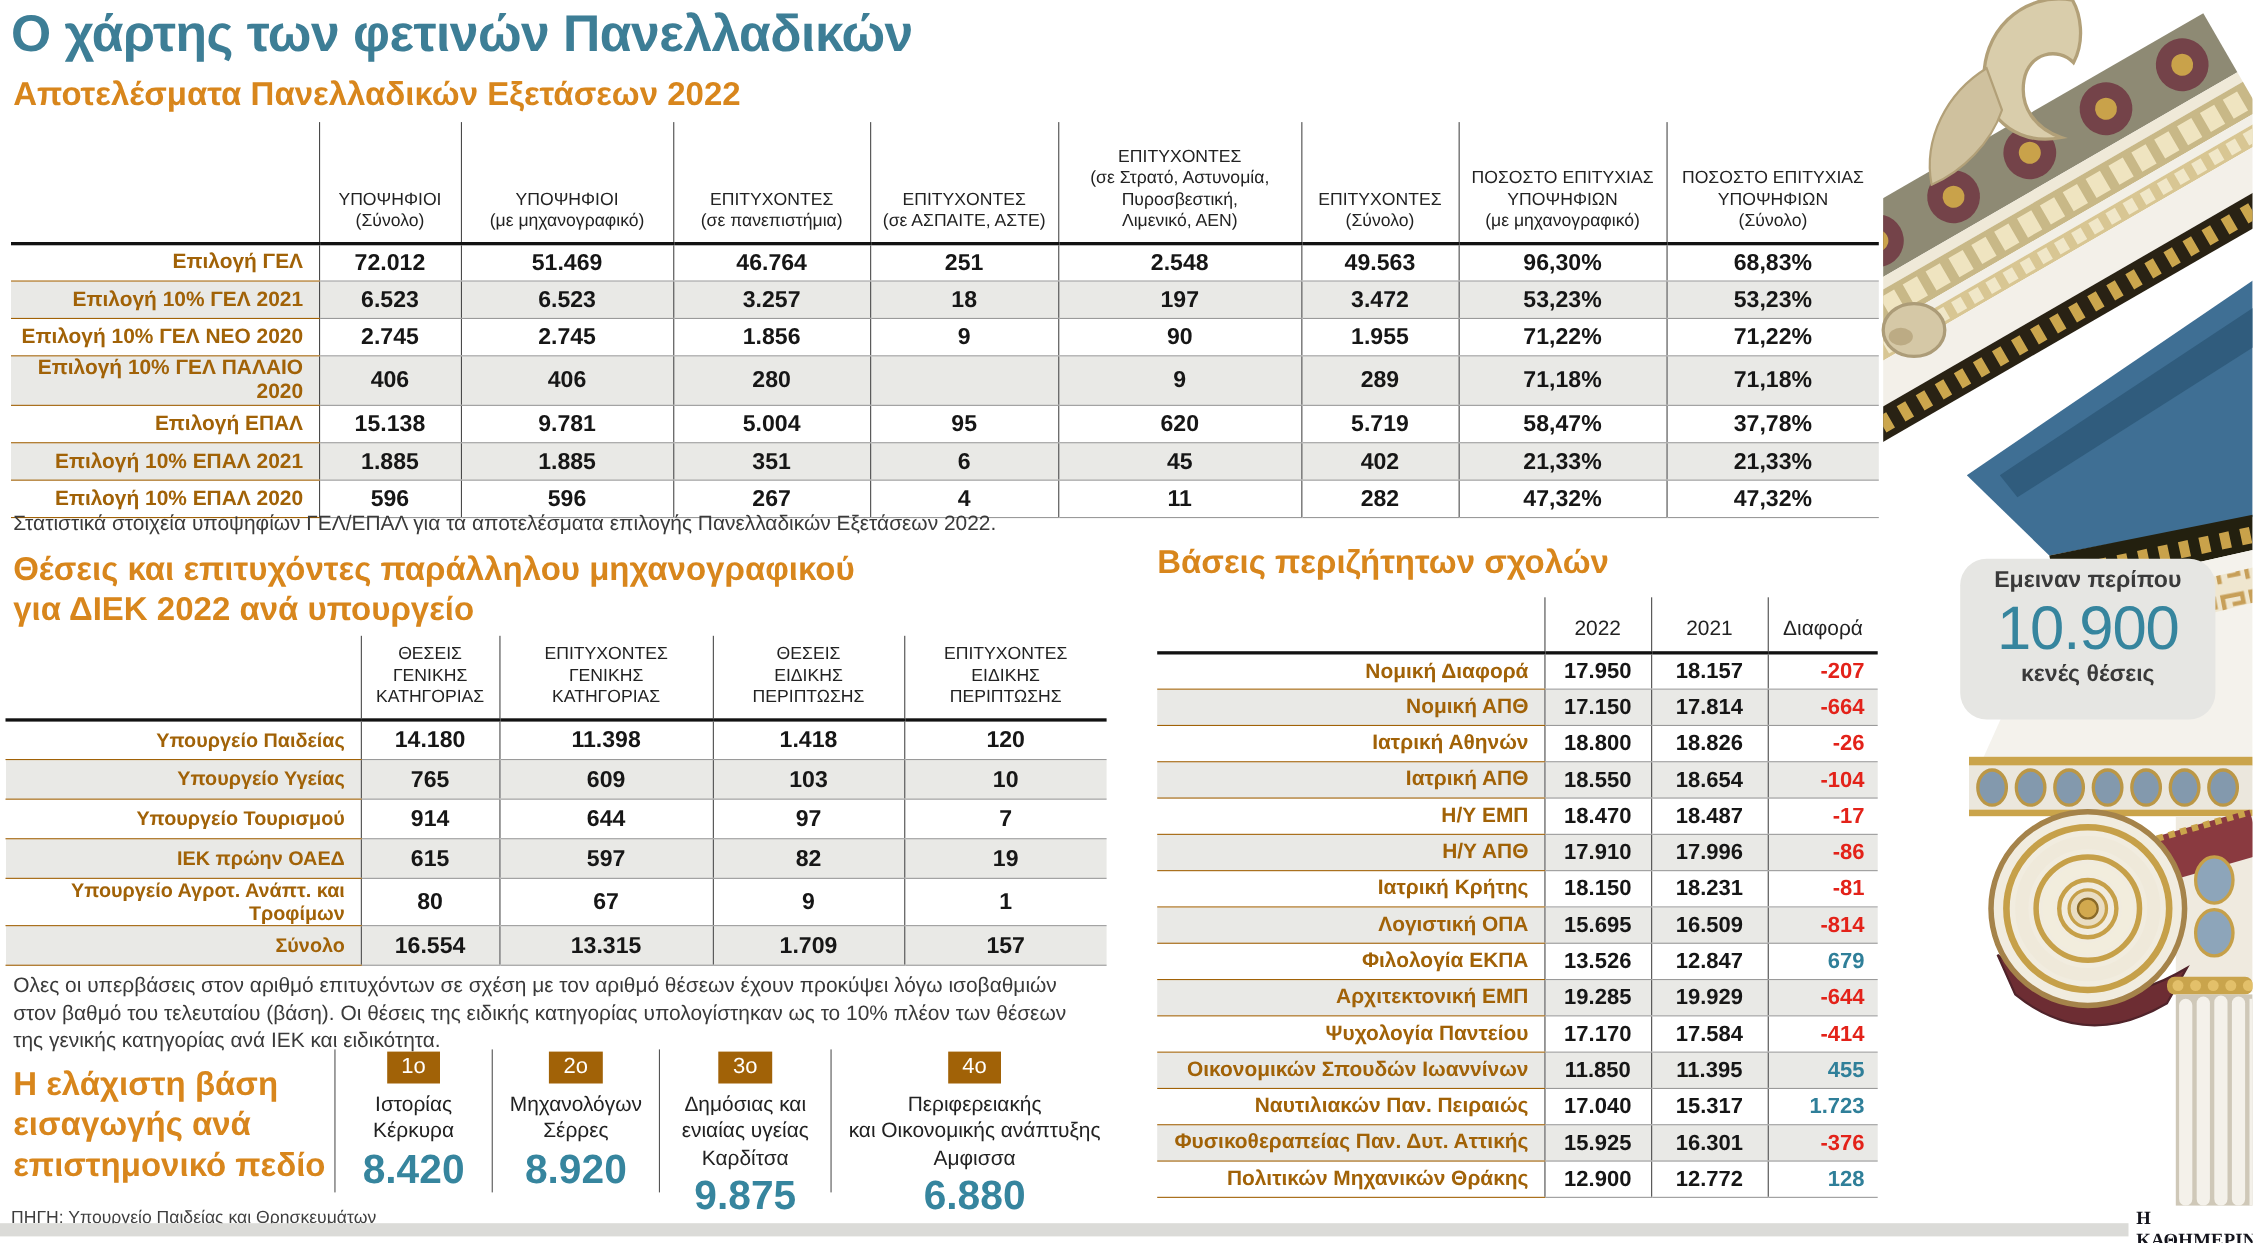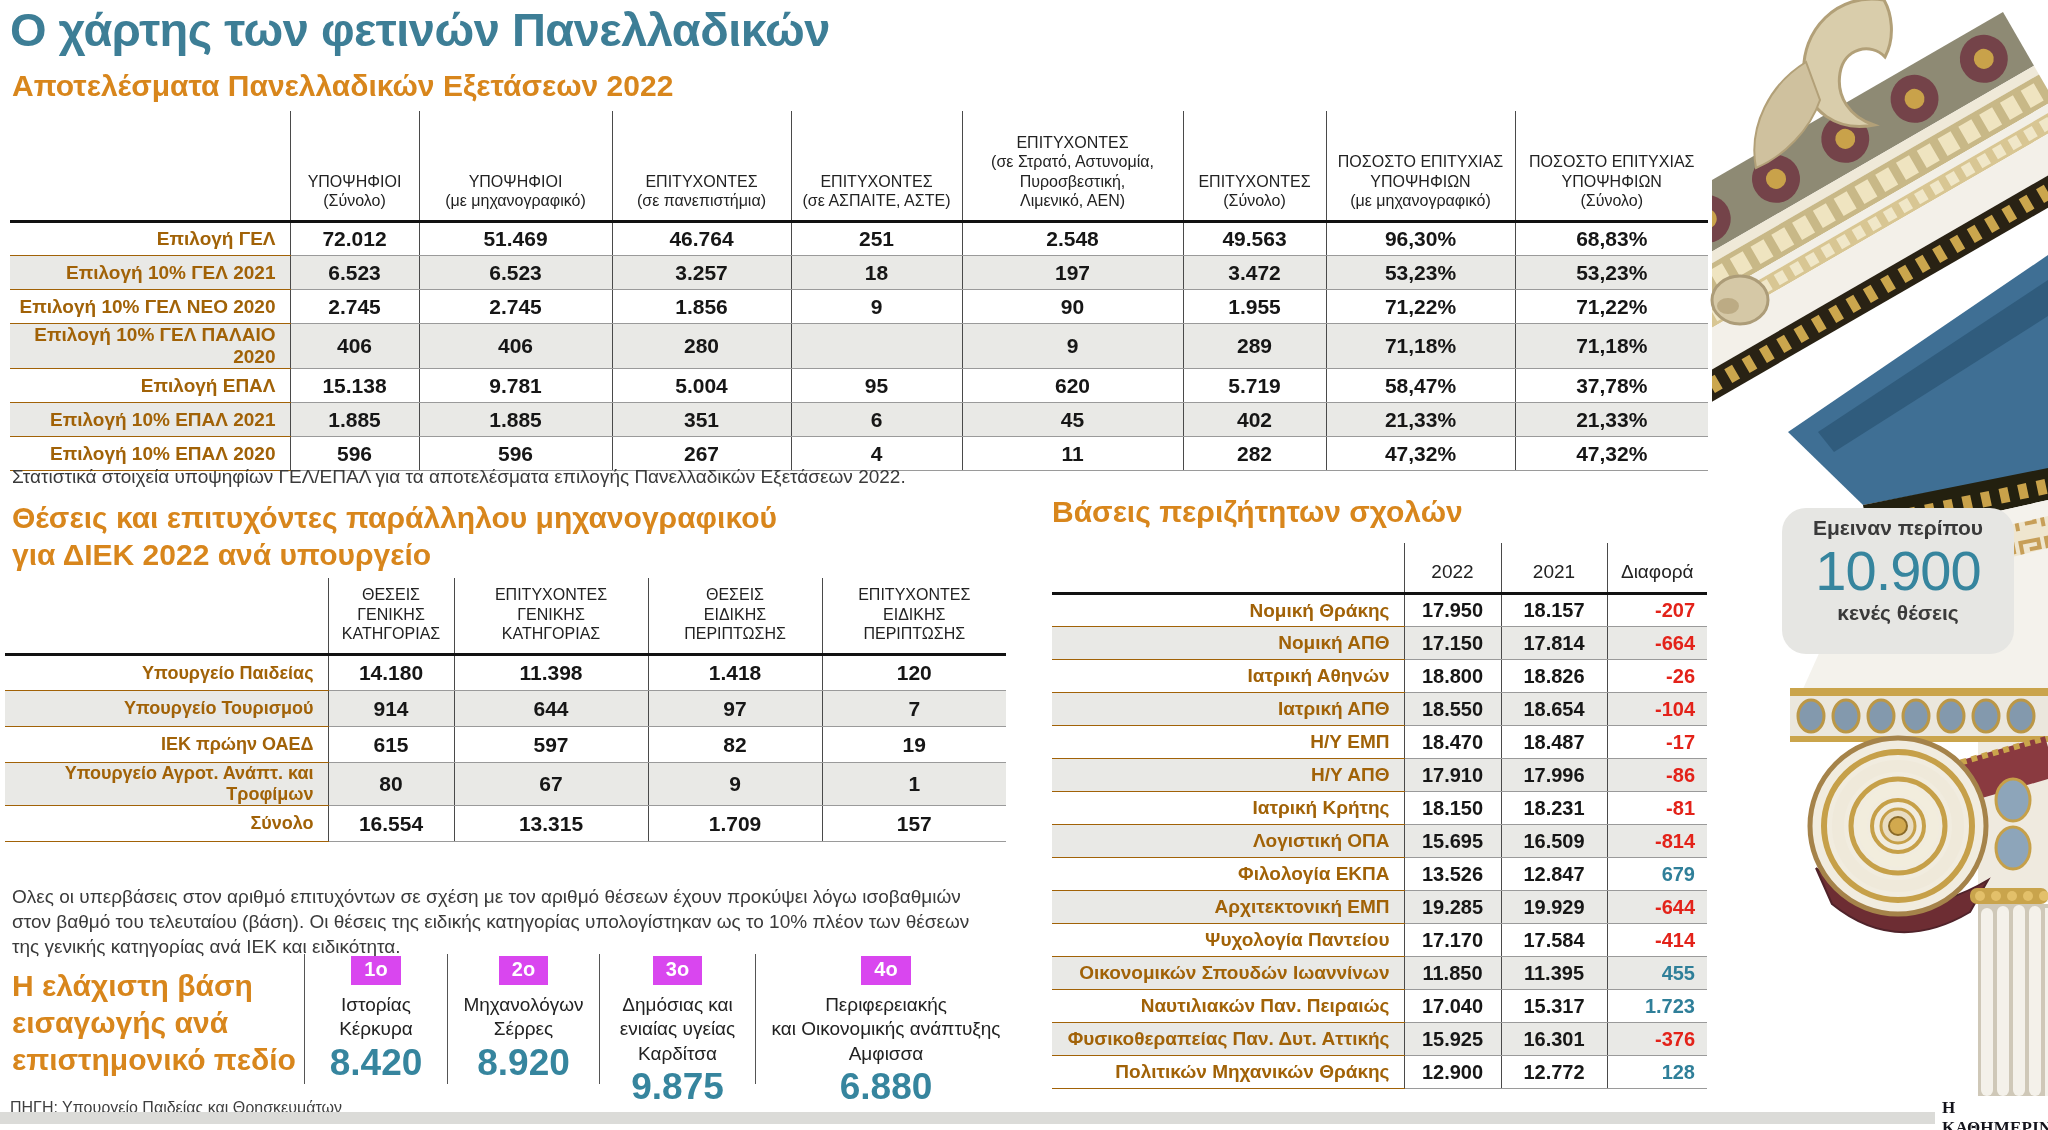--- a/index.html
+++ b/index.html
@@ -42,21 +42,21 @@
   .note{position:absolute;font-size:19px;color:#3a3a3a;line-height:1.32;z-index:3;}
   .note1{left:12px;top:464px;}
   .note2{left:12px;top:884px;width:960px;line-height:1.32;}
 
   .fields{position:absolute;left:304px;top:954px;width:715px;height:130px;display:flex;z-index:3;}
   .field{border-left:1px solid #555;text-align:center;display:flex;flex-direction:column;padding-top:2px;box-sizing:border-box;}
   .field:nth-child(1){width:143px;}
   .field:nth-child(2){width:152px;}
   .field:nth-child(3){width:156px;}
   .field:nth-child(4){width:261px;}
-  .badge{align-self:center;background:#d946ef;color:#fff;font-size:20px;font-weight:bold;padding:2px 13px 4px;}
+  .badge{align-self:center;background:#a16207;color:#fff;font-size:20px;font-weight:normal;padding:2px 13px 4px;}
   .school{font-size:19px;line-height:1.28;margin-top:8px;color:#222;}
   .fnum{margin-top:auto;font-size:37px;font-weight:bold;color:#36859e;}
 
   .vac-box{position:absolute;left:1782px;top:508px;width:232px;height:146px;background:#e6e6e3;border-radius:24px;text-align:center;padding-top:8px;box-sizing:border-box;z-index:4;}
   .vac-line{font-size:21px;font-weight:bold;color:#3a3a3a;}
   .vac-num{font-size:56px;font-weight:normal;color:#36859e;line-height:1.02;letter-spacing:-1px;margin:2px 0;}
 
   .source{position:absolute;left:10px;top:1099px;font-size:16px;color:#3f3f3f;z-index:3;}
   .bottombar{position:absolute;left:0;top:1112px;width:1935px;height:12px;background:#dbdbd8;z-index:3;}
   .brand{position:absolute;left:1942px;top:1098px;font-family:"Liberation Serif",serif;font-weight:bold;font-size:17px;color:#14141c;letter-spacing:0.2px;z-index:4;}
@@ -347,20 +347,27 @@
     </thead>
     <tbody>
   <tr>
     <th class="rlabel">Υπουργείο Παιδείας</th>
     <td>14.180</td>
     <td>11.398</td>
     <td>1.418</td>
     <td>120</td>
   </tr>
 
+  <tr>
+    <th class="rlabel">Υπουργείο Υγείας</th>
+    <td>765</td>
+    <td>609</td>
+    <td>103</td>
+    <td>10</td>
+  </tr>
 
   <tr>
     <th class="rlabel">Υπουργείο Τουρισμού</th>
     <td>914</td>
     <td>644</td>
     <td>97</td>
     <td>7</td>
   </tr>
 
   <tr>
@@ -441,21 +448,21 @@
 
   <th class="pre">2022</th>
 
   <th class="pre">2021</th>
 
   <th class="pre">Διαφορά</th>
 </tr>
     </thead>
     <tbody>
   <tr>
-    <th class="rlabel">Νομική Θράκης</th>
+    <th class="rlabel">Νομική Διαφορά</th>
     <td class="v">17.950</td>
     <td class="v">18.157</td>
     <td class="diff down">-207</td>
   </tr>
 
   <tr>
     <th class="rlabel">Νομική ΑΠΘ</th>
     <td class="v">17.150</td>
     <td class="v">17.814</td>
     <td class="diff down">-664</td>

